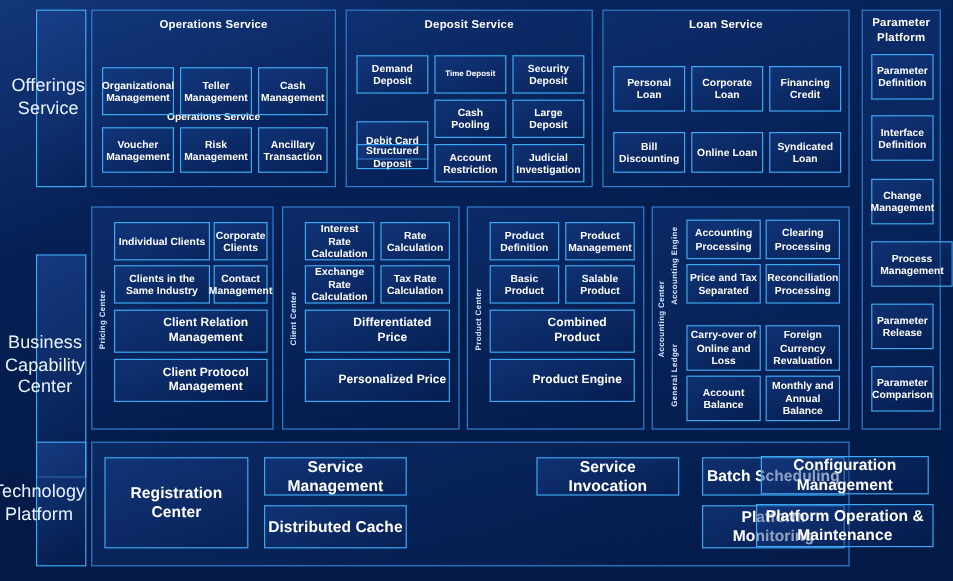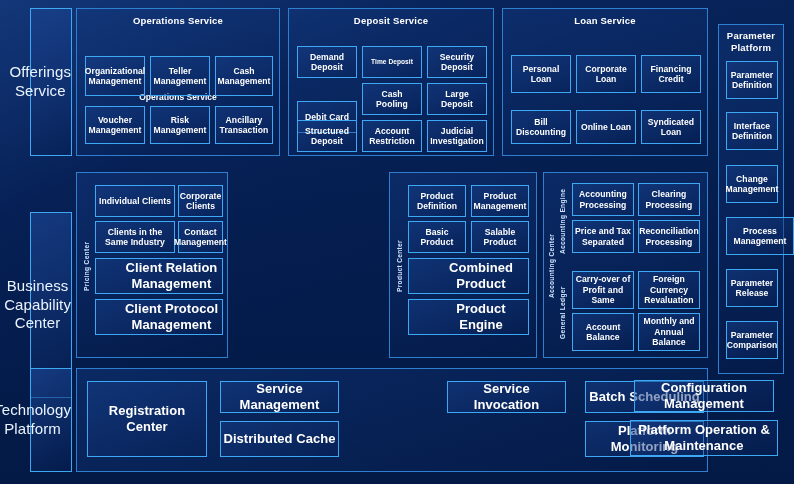--- a/index.html
+++ b/index.html
@@ -56,21 +56,21 @@
 
   .cell{
     position:absolute;box-sizing:border-box;
     border:1.3px solid #3da9f5;
     background:linear-gradient(158deg,rgba(22,62,136,.55),rgba(7,32,88,.3));
     display:flex;align-items:center;justify-content:center;text-align:center;
     font-size:8.6px;font-weight:bold;line-height:1.22;color:#ffffff;
     padding:1px 2px;letter-spacing:.05px;
   }
   .cell.sm{font-size:6.6px;}
-  .cell.wide{font-size:13px;padding-left:27px;}
+  .cell.wide{font-size:10px;padding-left:27px;}
   .cell.tp{font-size:13px;}
 </style>
 </head>
 <body>
 
 <div id="canvas">
 
   <div class="rowlabel" style="position:absolute;left:30px;top:8px;width:42px;height:148px;">
     <span>Offerings Service</span>
   </div>
@@ -92,21 +92,21 @@
     <div class="grouptitle">Deposit Service</div>
 
     <div class="cell" style="left:8px;top:37px;width:60px;height:32px;">Demand Deposit</div>
     <div class="cell sm" style="left:73px;top:37px;width:60px;height:32px;">Time Deposit</div>
     <div class="cell" style="left:138px;top:37px;width:60px;height:32px;">Security Deposit</div>
 
     <div class="cell" style="left:8px;top:92px;width:60px;height:32px;">Debit Card</div>
     <div class="cell" style="left:73px;top:74px;width:60px;height:32px;">Cash Pooling</div>
     <div class="cell" style="left:138px;top:74px;width:60px;height:32px;">Large Deposit</div>
 
-    <div class="cell" style="left:8px;top:111px;width:60px;height:32px;">Structured Deposit</div>
+    <div class="cell" style="left:8px;top:111px;width:60px;height:21px;">Structured Deposit</div>
     <div class="cell" style="left:73px;top:111px;width:60px;height:32px;">Account Restriction</div>
     <div class="cell" style="left:138px;top:111px;width:60px;height:32px;">Judicial Investigation</div>
   </div>
 
   <div class="group" style="position:absolute;left:502px;top:8px;width:206px;height:148px;">
     <div class="grouptitle">Loan Service</div>
 
     <div class="cell" style="left:8px;top:46px;width:60px;height:38px;">Personal Loan</div>
     <div class="cell" style="left:73px;top:46px;width:60px;height:38px;">Corporate Loan</div>
     <div class="cell" style="left:138px;top:46px;width:60px;height:38px;">Financing Credit</div>
@@ -126,20 +126,32 @@
     <div class="cell" style="left:18px;top:12px;width:80px;height:32px;">Individual Clients</div>
     <div class="cell" style="left:101px;top:12px;width:45px;height:32px;">Corporate Clients</div>
 
     <div class="cell" style="left:18px;top:48px;width:80px;height:32px;">Clients in the Same Industry</div>
     <div class="cell" style="left:101px;top:48px;width:45px;height:32px;">Contact Management</div>
 
     <div class="cell wide" style="left:18px;top:85px;width:128px;height:36px;">Client Relation Management</div>
     <div class="cell wide" style="left:18px;top:126px;width:128px;height:36px;">Client Protocol Management</div>
   </div>
 
+  <div class="group" style="position:absolute;left:235px;top:172px;width:148px;height:186px;">
+    <div class="vlabel" style="left:3px;top:0;height:186px;width:12px;">Client Center</div>
+
+    <div class="cell" style="left:18px;top:12px;width:58px;height:32px;">Interest Rate Calculation</div>
+    <div class="cell" style="left:81px;top:12px;width:58px;height:32px;">Rate Calculation</div>
+
+    <div class="cell" style="left:18px;top:48px;width:58px;height:32px;">Exchange Rate Calculation</div>
+    <div class="cell" style="left:81px;top:48px;width:58px;height:32px;">Tax Rate Calculation</div>
+
+    <div class="cell wide" style="left:18px;top:85px;width:121px;height:36px;">Differentiated Price</div>
+    <div class="cell wide" style="left:18px;top:126px;width:121px;height:36px;">Personalized Price</div>
+  </div>
 
   <div class="group" style="position:absolute;left:389px;top:172px;width:148px;height:186px;">
     <div class="vlabel" style="left:3px;top:0;height:186px;width:12px;">Product Center</div>
 
     <div class="cell" style="left:18px;top:12px;width:58px;height:32px;">Product Definition</div>
     <div class="cell" style="left:81px;top:12px;width:58px;height:32px;">Product Management</div>
 
     <div class="cell" style="left:18px;top:48px;width:58px;height:32px;">Basic Product</div>
     <div class="cell" style="left:81px;top:48px;width:58px;height:32px;">Salable Product</div>
 
@@ -151,21 +163,21 @@
     <div class="vlabel" style="left:2px;top:0;height:186px;width:11px;">Accounting Center</div>
     <div class="vlabel" style="left:13px;top:4px;height:88px;width:11px;">Accounting Engine</div>
     <div class="vlabel" style="left:13px;top:96px;height:88px;width:11px;">General  Ledger</div>
 
     <div class="cell" style="left:28px;top:10px;width:62px;height:33px;">Accounting Processing</div>
     <div class="cell" style="left:94px;top:10px;width:62px;height:33px;">Clearing Processing</div>
 
     <div class="cell" style="left:28px;top:47px;width:62px;height:33px;">Price and Tax Separated</div>
     <div class="cell" style="left:94px;top:47px;width:62px;height:33px;">Reconciliation Processing</div>
 
-    <div class="cell" style="left:28px;top:98px;width:62px;height:38px;">Carry-over of Profit and Same</div>
+    <div class="cell" style="left:28px;top:98px;width:62px;height:38px;">Carry-over of Online and Loss</div>
     <div class="cell" style="left:94px;top:98px;width:62px;height:38px;">Foreign Currency Revaluation</div>
 
     <div class="cell" style="left:28px;top:140px;width:62px;height:38px;">Account Balance</div>
     <div class="cell" style="left:94px;top:140px;width:62px;height:38px;">Monthly and Annual Balance</div>
   </div>
 
   <div class="rowlabel" style="position:absolute;left:30px;top:368px;width:42px;height:104px;">
     <span>Technology Platform</span>
   </div>
 
@@ -179,21 +191,21 @@
     <div class="cell tp" style="left:370px;top:12px;width:119px;height:32px;">Service Invocation</div>
 
     <div class="cell tp" style="left:508px;top:12px;width:119px;height:32px;">Batch Scheduling</div>
     <div class="cell tp" style="left:508px;top:52px;width:119px;height:36px;">Platform Monitoring</div>
 
   </div>
 
   <div class="cell tp" style="position:absolute;left:634px;top:380px;width:140px;height:32px;">Configuration Management</div>
   <div class="cell tp" style="position:absolute;left:630px;top:420px;width:148px;height:36px;">Platform Operation &amp; Maintenance</div>
 
-  <div class="group" style="position:absolute;left:718px;top:8px;width:66px;height:350px;margin-top:16px;">
+  <div class="group" style="position:absolute;left:718px;top:8px;width:66px;height:350px;">
     <div class="grouptitle" style="top:5px;line-height:1.25;">
       <span>Parameter</span><br>
       <span>Platform</span>
     </div>
 
     <div class="cell" style="left:7px;top:36px;width:52px;height:38px;">Parameter Definition</div>
     <div class="cell" style="left:7px;top:87px;width:52px;height:38px;">Interface Definition</div>
     <div class="cell" style="left:7px;top:140px;width:52px;height:38px;">Change Management</div>
     <div class="cell" style="left:7px;top:192px;width:68px;height:38px;">Process Management</div>
     <div class="cell" style="left:7px;top:244px;width:52px;height:38px;">Parameter Release</div>

